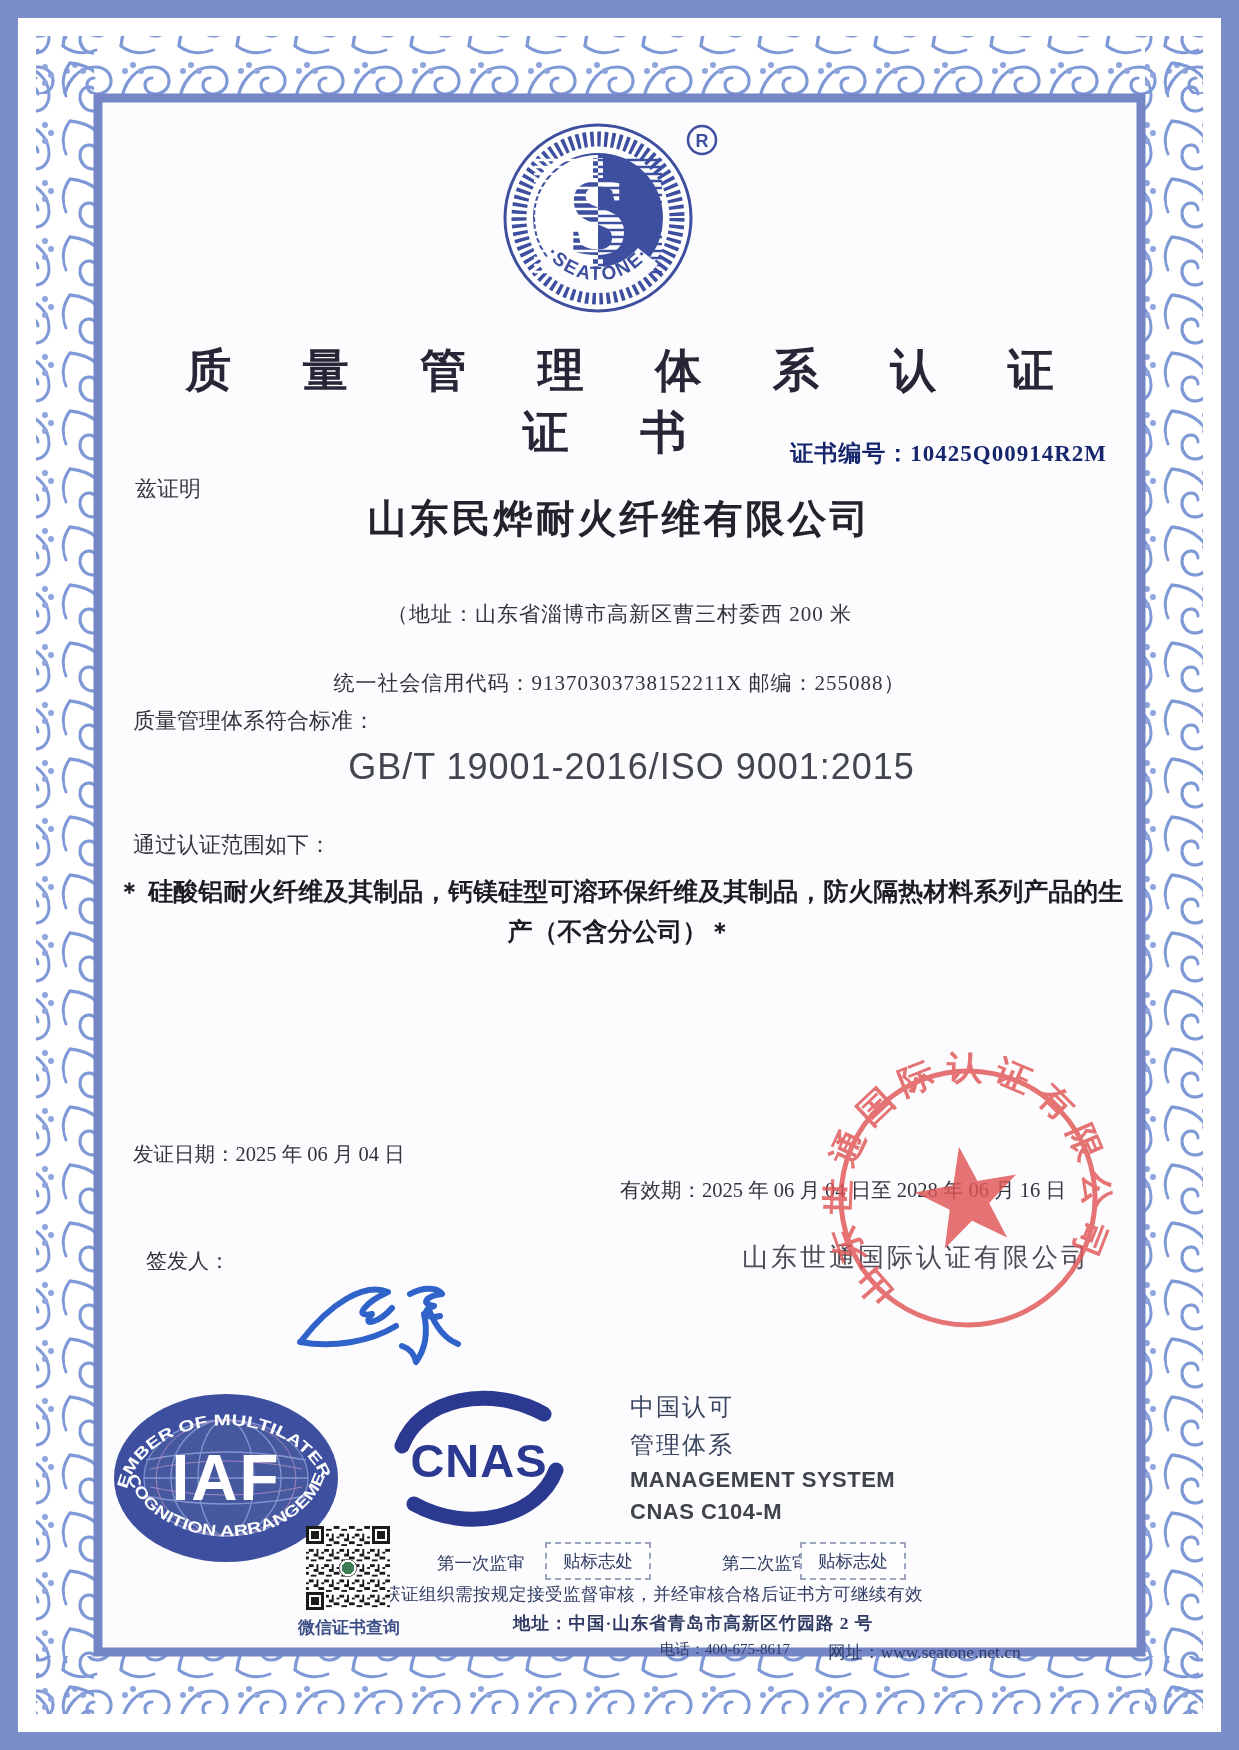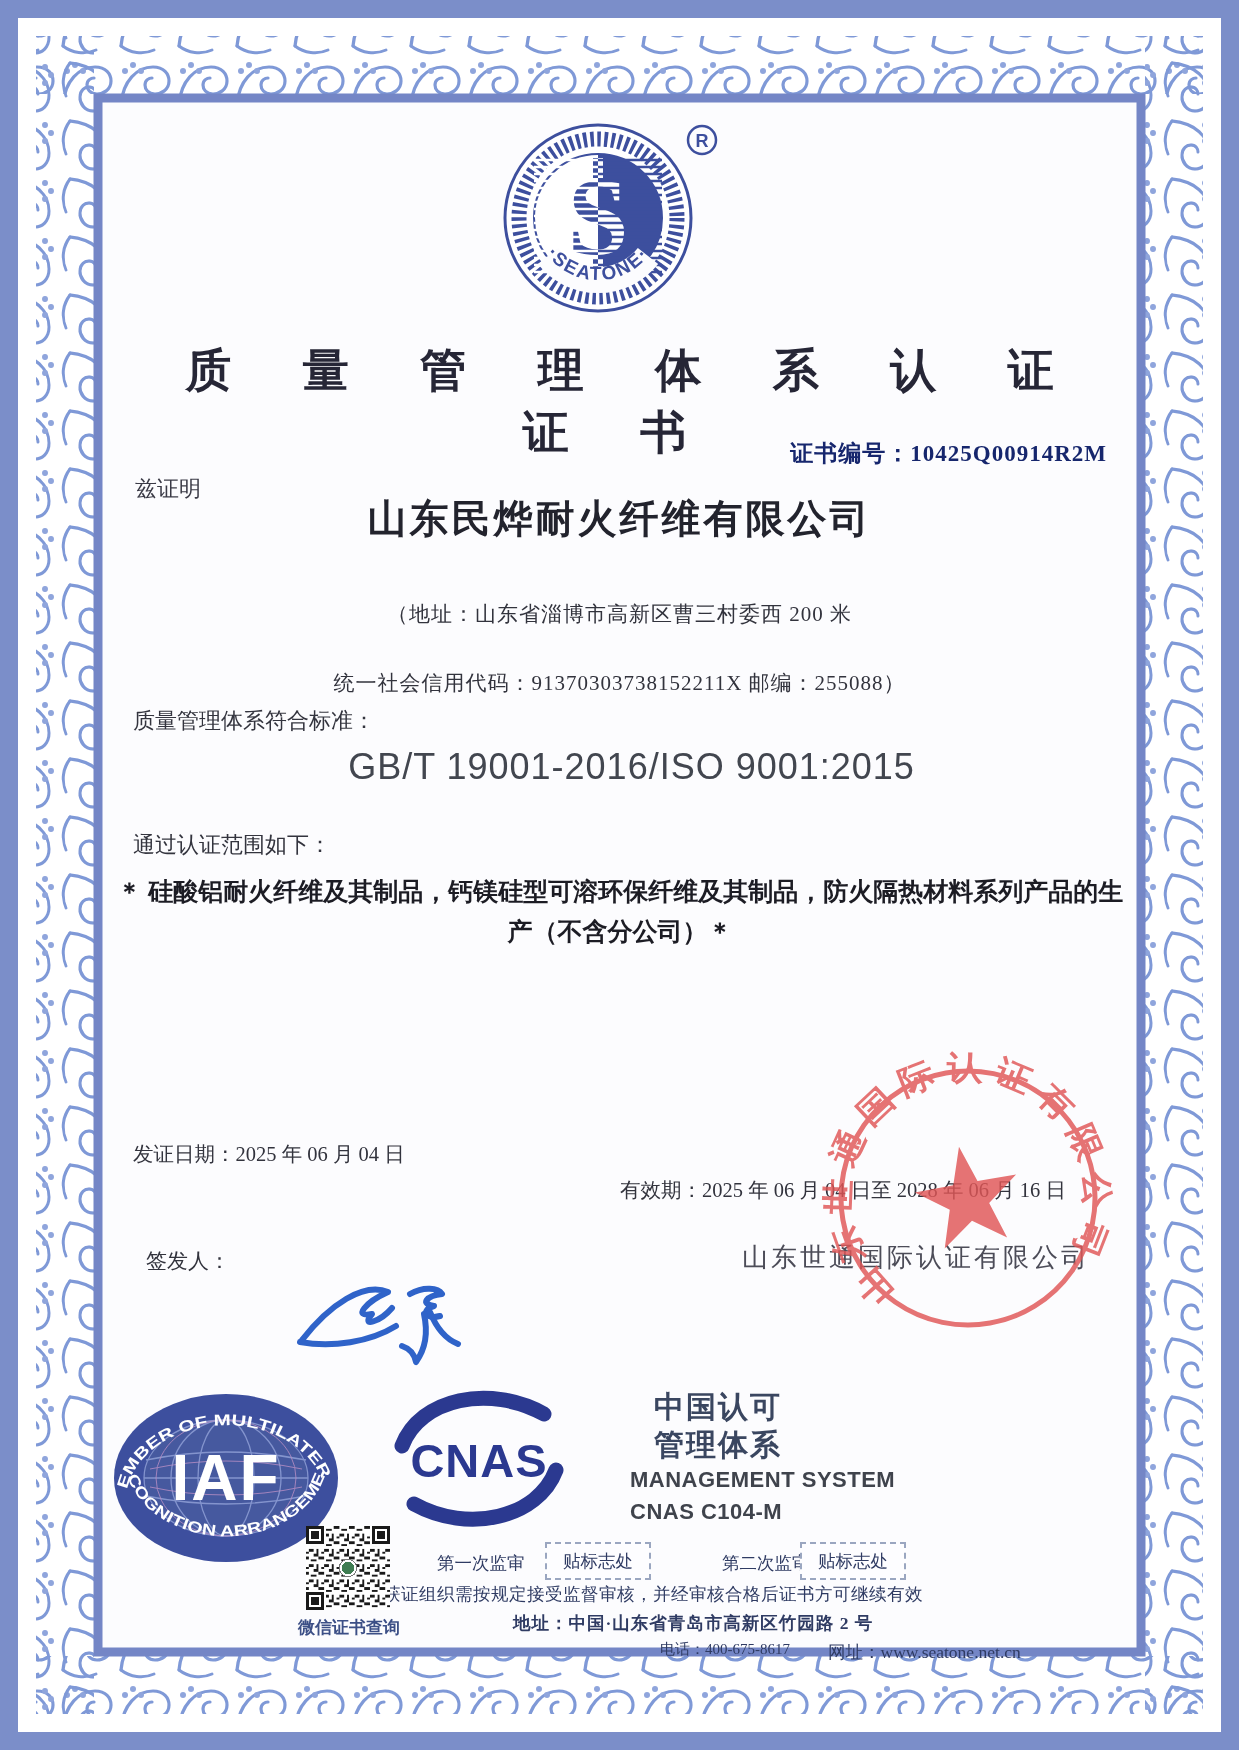--- a/index.html
+++ b/index.html
@@ -31,21 +31,21 @@
   .auditlabel{font-size:17.5px;color:#2f3b63;}
   .a1{left:437px;top:1551px;text-align:right;} .a2{left:722px;top:1551px;}
   .stickerbox{top:1542px;padding:5px 16px;border:2px dashed #9aa6c0;font-size:17.5px;color:#2f3b63;background:#fdfdff;}
   .b1{left:545px;} .b2{left:800px;}
   .note{top:1582px;left:383px;font-size:17.5px;color:#2f3b63;letter-spacing:0.5px;}
   .orgaddr{top:1611px;left:513px;font-size:17.5px;color:#2f3b63;letter-spacing:1px;font-weight:bold;}
   .phone{top:1640px;left:616px;font-size:15px;color:#2f3b63;margin-left:44px;}
   .web{top:1640px;left:828px;font-size:17.5px;color:#2f3b63;}
   .cnas{left:386px;top:1384px;}
   .cnasblock{left:630px;top:1388px;color:#3a4660;}
-  .cnasblock .zh{font-size:30px;font-weight:bold;line-height:38px;letter-spacing:2px;margin-left:24px;}
+  .cnasblock .zh{font-size:24px;font-weight:normal;line-height:38px;letter-spacing:2px;}
   .cnasblock .en{font-family:"Liberation Sans","DejaVu Sans",sans-serif;font-size:22px;font-weight:bold;color:#3f434c;line-height:32px;letter-spacing:0.5px;}
 </style>
 </head>
 <body>
 
 <div class="page">
 
   <svg class="bg" width="1239" height="1750" viewBox="0 0 1239 1750" aria-hidden="true">
     <defs>
       <g id="curl">

